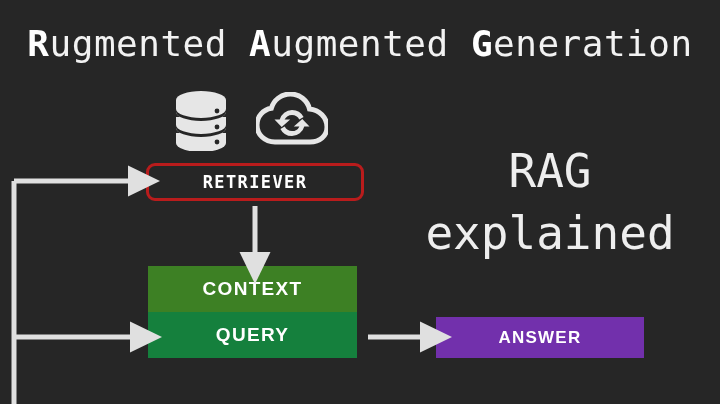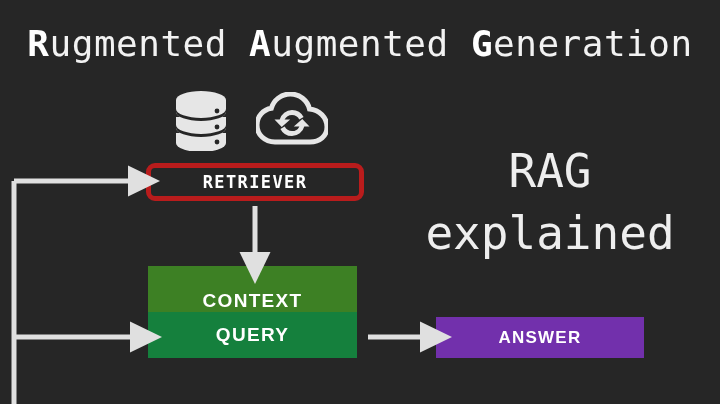--- a/index.html
+++ b/index.html
@@ -49,21 +49,21 @@
   }
 
   
   #retriever-box {
     position: absolute;
     left: 146px;
     top: 163px;
     width: 218px;
     height: 38px;
     box-sizing: border-box;
-    border: 5px solid #b91c1c;
+    border: 3px solid #b91c1c;
     border-radius: 9px;
     background: #262626;
     display: flex;
     align-items: center;
     justify-content: center;
   }
   #retriever-box .label {
     font-family: "DejaVu Sans Mono", monospace;
     font-size: 17px;
     font-weight: bold;
@@ -172,21 +172,21 @@
         </g>
       </svg>
     </span>
   </div>
 
   <div id="retriever-box">
     <span class="label">RETRIEVER</span>
   </div>
 
   <div id="ctxquery">
-    <div class="cell" style="background:#3d8024;align-items:flex-end;">
+    <div class="cell" style="background:#3d8024;">
       <span>CONTEXT</span>
     </div>
     <div class="cell" style="background:#15803d;">
       <span>QUERY</span>
     </div>
   </div>
 
   <div id="answer-box" style="background:#7230ac;">
     <span>ANSWER</span>
   </div>

